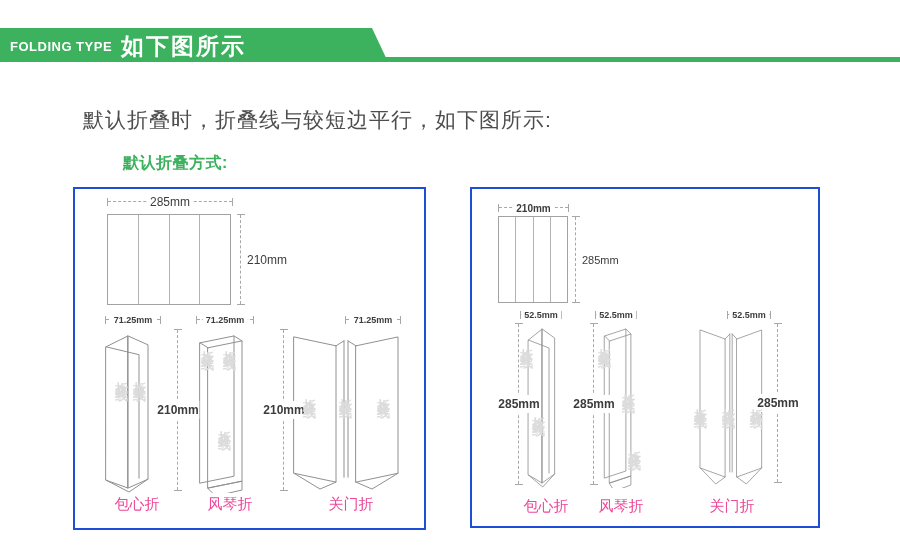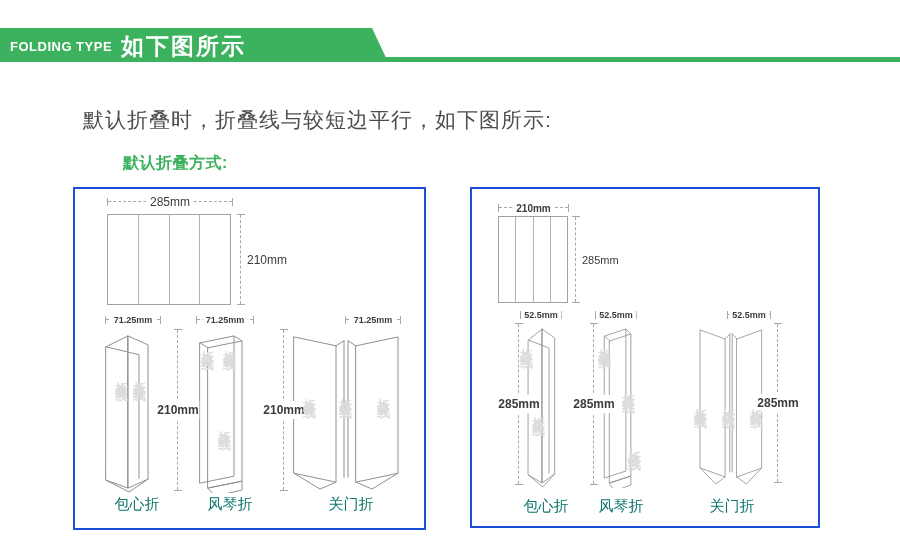--- a/index.html
+++ b/index.html
@@ -46,21 +46,21 @@
   .vdim.side .lbl{left:9px;transform:translateY(-50%);}
 
   .fs9{font-size:9px;font-weight:700;}
   .fs10{font-size:10px;font-weight:700;}
   .fs11{font-size:11px;}
   .fs12{font-size:12px;}
   .fs12b{font-size:12px;font-weight:700;}
 
   
   .fold-svg path{fill:none;stroke:#8f8f8f;stroke-width:1;stroke-linejoin:round;stroke-linecap:round;}
-  .fold-name{font-size:15px;color:#0f766e;transform:translateX(-50%);white-space:nowrap;}
+  .fold-name{font-size:15px;color:#ec4899;transform:translateX(-50%);white-space:nowrap;}
   .wm{writing-mode:vertical-rl;font-size:13px;font-weight:700;color:#dcdcdc;letter-spacing:3px;line-height:1;}
 </style>
 </head>
 <body>
 
 <div class="page">
 
   <div class="hdr-strip"></div>
   <div class="hdr-block">
     <span class="hdr-eyebrow">FOLDING TYPE</span>

